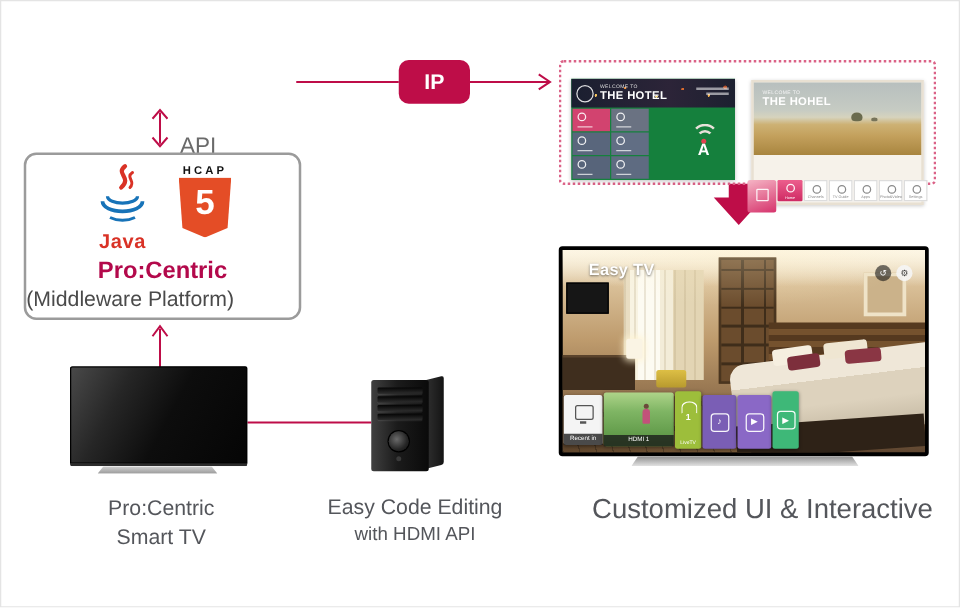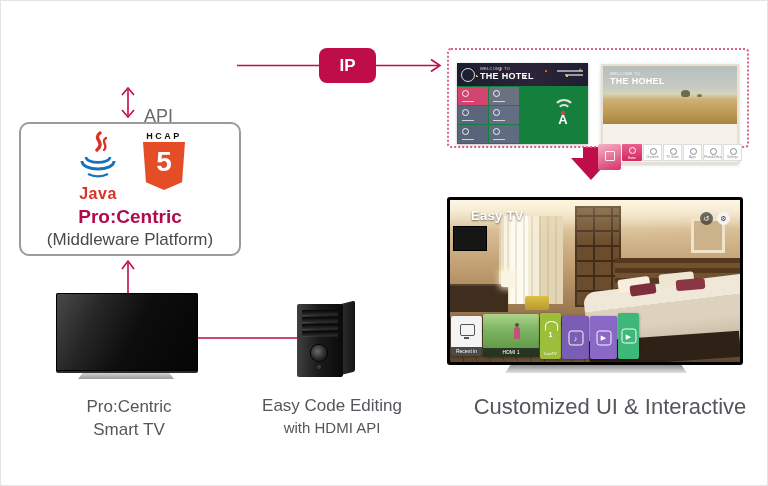--- a/index.html
+++ b/index.html
@@ -21,21 +21,21 @@
   .java-logo svg{position:absolute;left:2px;top:0;}
   .java-text{position:absolute;left:0;bottom:2px;width:100%;text-align:center;color:#D93226;
              font-weight:700;font-size:16px;letter-spacing:.5px;}
   .html5-logo{width:48px;text-align:center;}
   .html-text{font-size:9px;font-weight:700;letter-spacing:2.5px;color:#111;margin-bottom:1px;}
   .html5-shield{position:relative;width:42px;height:48px;margin:0 auto;background:#E44D26;
                 clip-path:polygon(0 0,100% 0,93% 84%,50% 100%,7% 84%);}
   .html5-shield span{position:absolute;left:0;top:6px;width:100%;text-align:center;color:#fff;
                      font-size:28px;font-weight:700;line-height:1;}
   .mw-title{text-align:center;color:#B3094B;font-size:19px;font-weight:700;margin-top:1px;}
-  .mw-sub{text-align:center;color:#4a4a4a;font-size:17px;margin-top:2px;}
+  .mw-sub{color:#4a4a4a;font-size:17px;margin-top:2px;}
   
   #dashed-box{position:absolute;left:446px;top:47px;width:302px;height:100px;
               border:2px dotted #DB6287;border-radius:4px;z-index:2;box-sizing:border-box;}
   
   #screen1{position:absolute;left:8px;top:13px;width:131px;height:81px;background:#15803d;
            overflow:hidden;box-shadow:0 1px 3px rgba(0,0,0,.25);}
   .s1-header{position:relative;height:23px;
      background-image:
       radial-gradient(circle 2px at 15% 58%,#f7c45e 45%,transparent 55%),
       radial-gradient(circle 2px at 33% 32%,#e88b3a 45%,transparent 55%),

